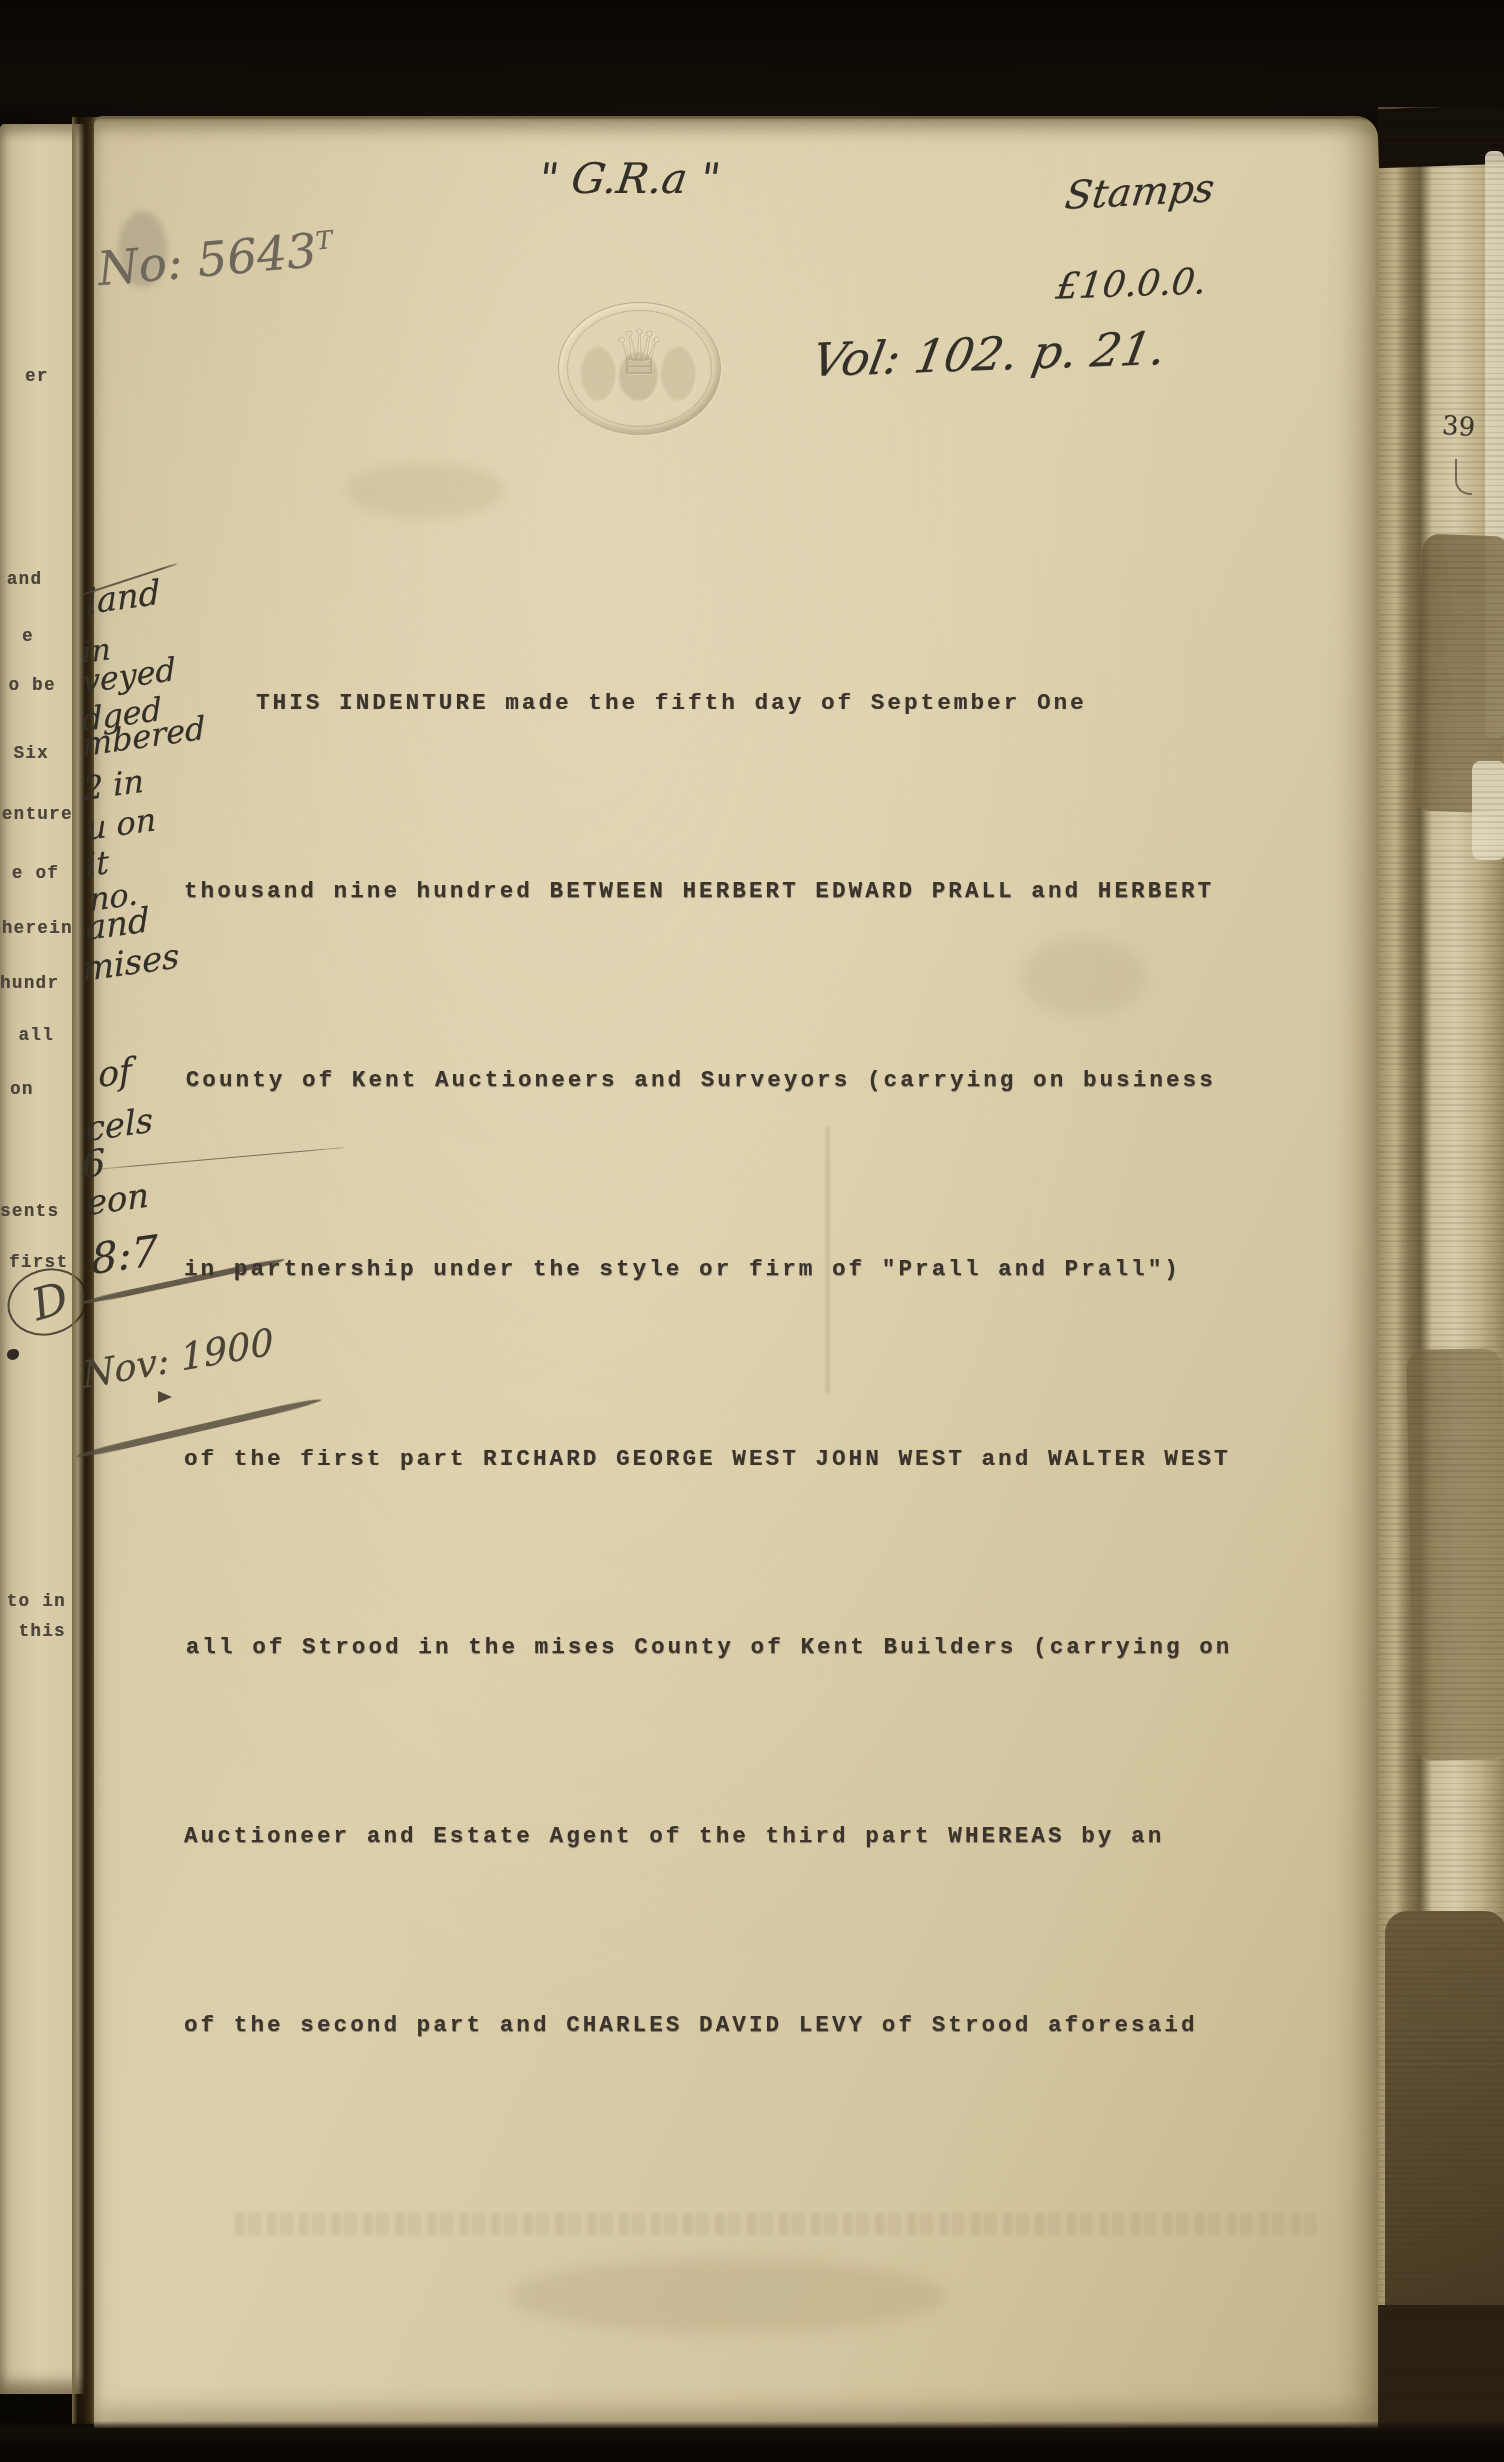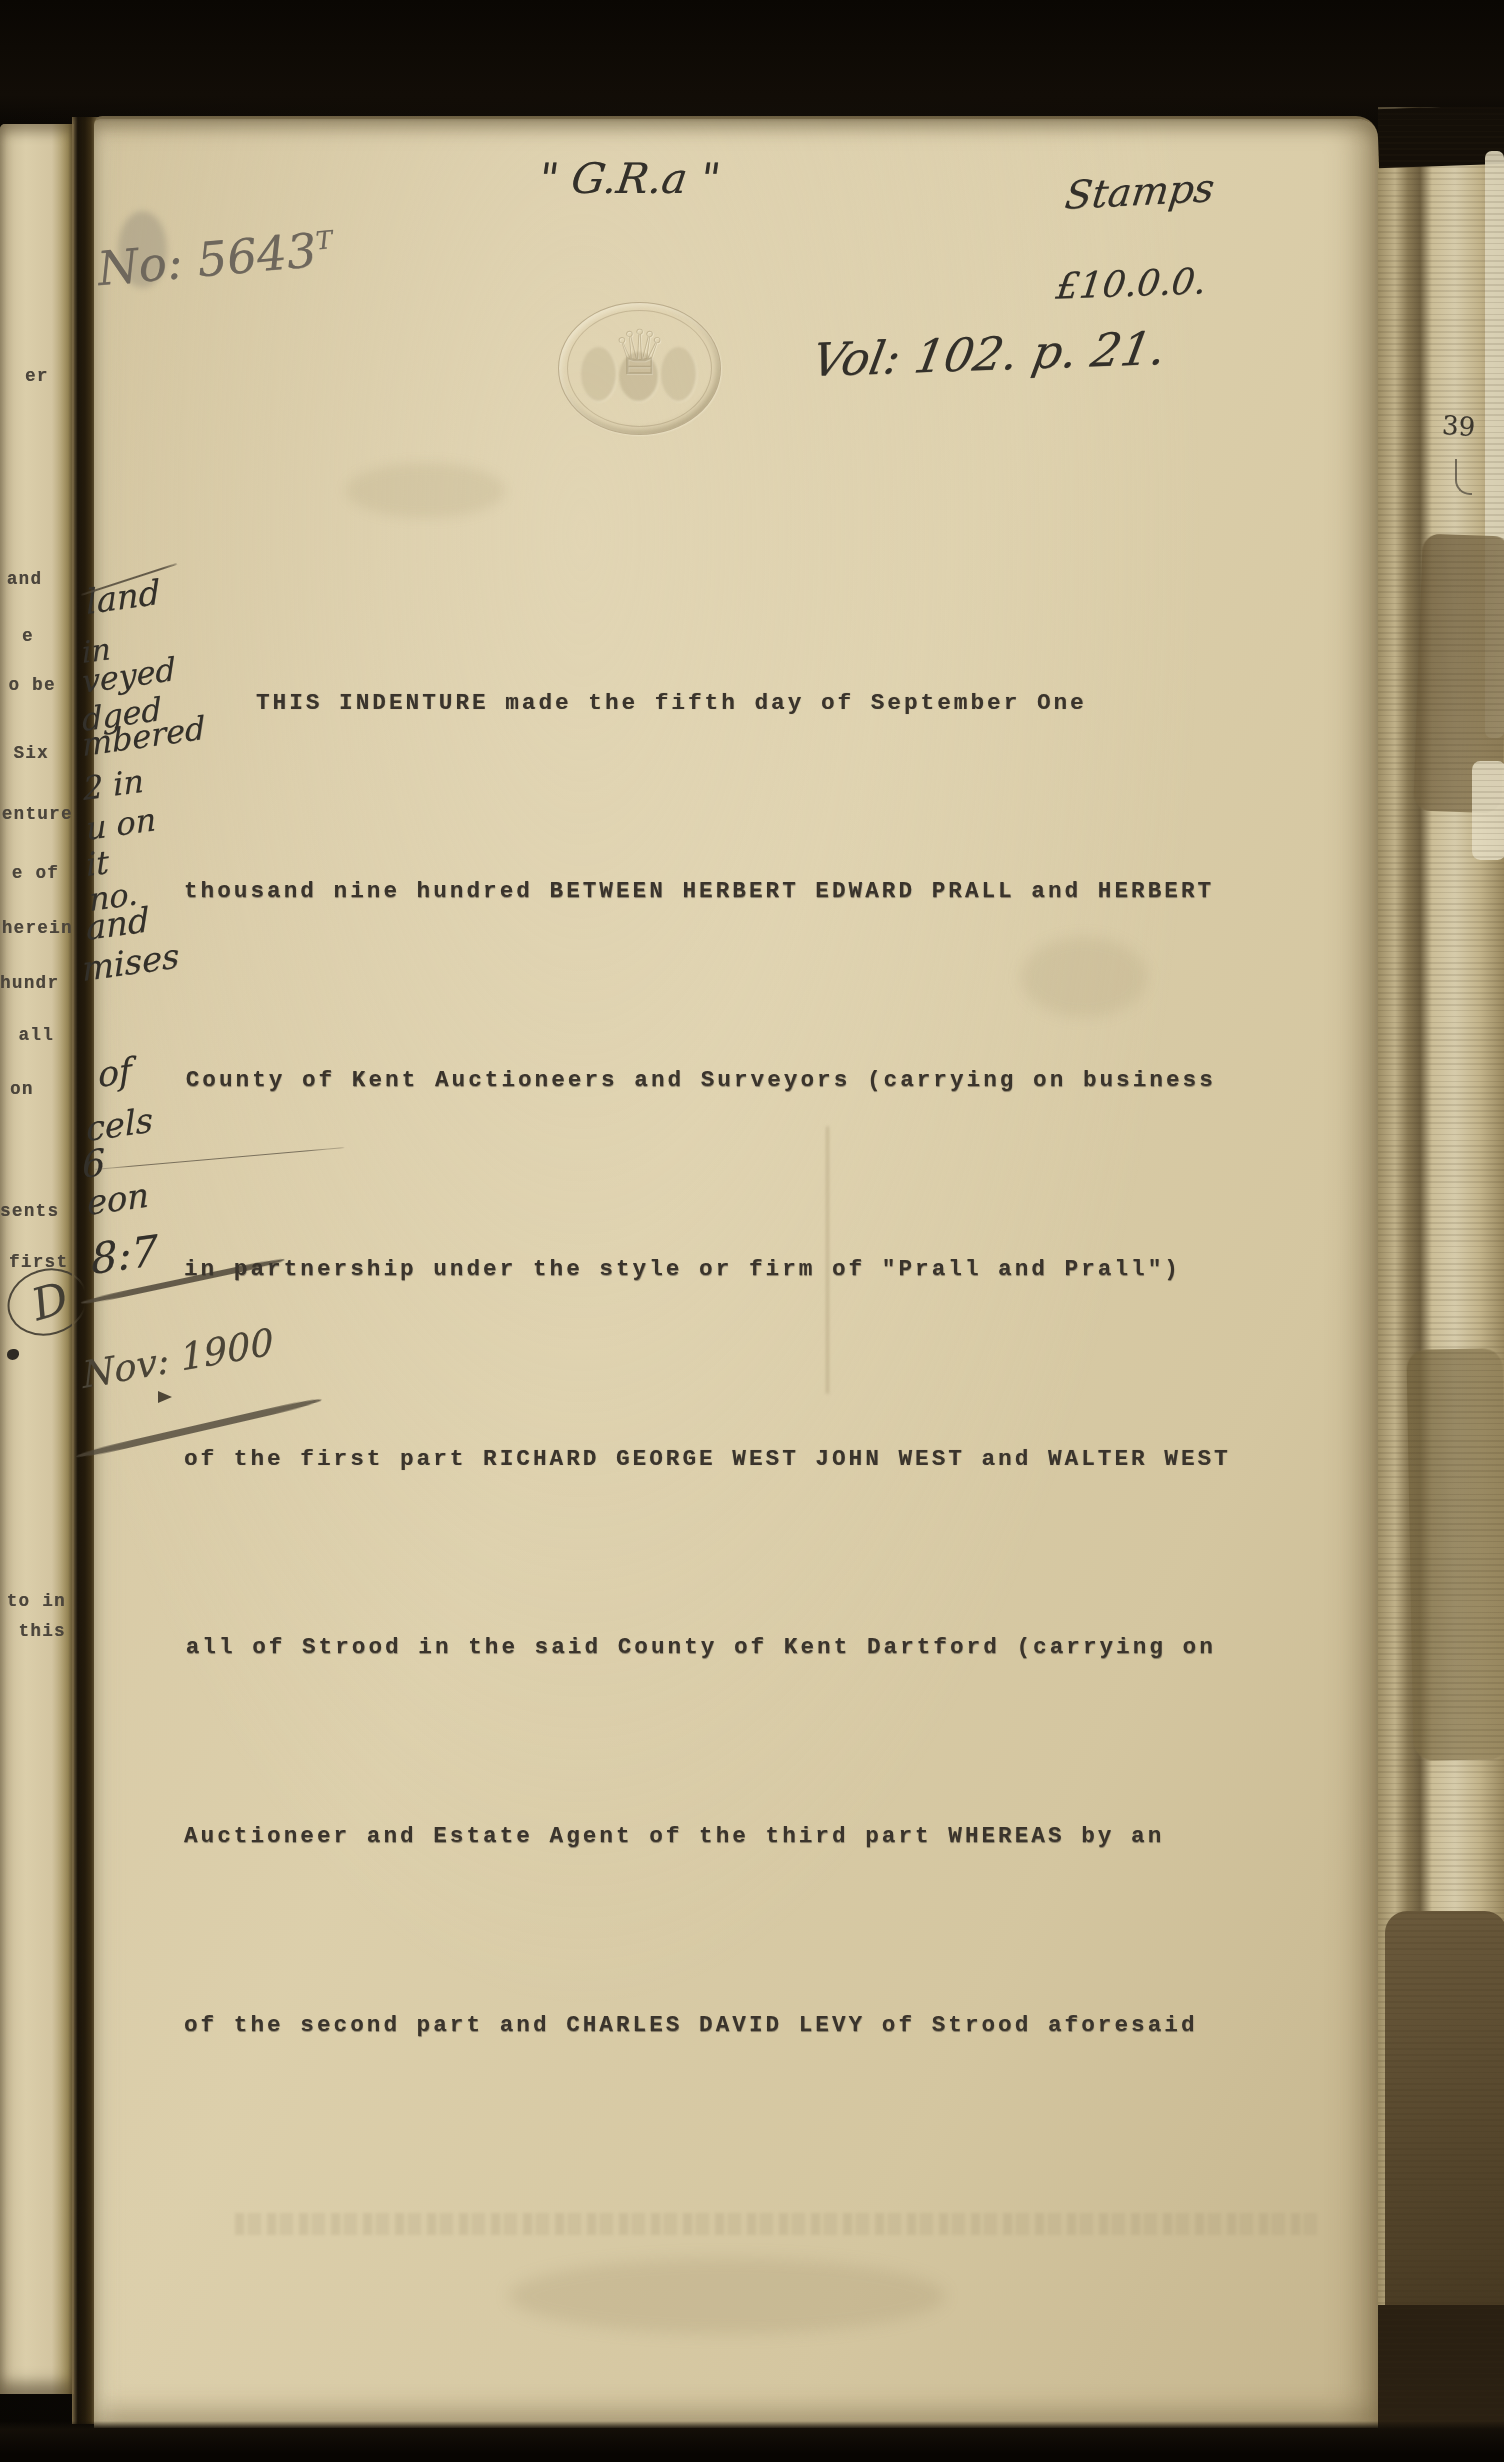--- a/index.html
+++ b/index.html
@@ -4,21 +4,21 @@
 <style>
   html,body{margin:0;padding:0;background:#0f0b06;}
   .scene{position:relative;width:1504px;height:2462px;overflow:hidden;
     background:radial-gradient(ellipse at 50% 45%, #1b150c 0%, #0f0b06 70%, #080603 100%);
     font-family:"Liberation Sans", sans-serif;}
 
   
   .left-page{position:absolute;left:0;top:124px;width:74px;height:2270px;overflow:hidden;
     background:linear-gradient(90deg,#c9bb97 0%,#dbceaa 35%,#d3c5a1 70%,#a3925f 92%,#6a5936 100%);
     border-radius:5px 0 0 0;
-    box-shadow:inset 0 8.4px 11.7px rgba(70,58,34,.45), inset 0 -11.7px 13.4px rgba(60,48,26,.5);}
+    box-shadow:inset 0 8.4px 11.7px rgba(70,58,34,.45), inset 0 -11.7px 13.4px rgba(60,48,26,.5);padding-left:40px;}
   .frag{position:absolute;white-space:pre;color:#4b453c;
     font-family:"Liberation Mono","DejaVu Sans Mono",monospace;
     font-size:17.6px;font-weight:bold;letter-spacing:1.3px;
     text-shadow:0.3px 0.4px 0.5px rgba(60,52,40,.5);}
 
   
   .gutter{position:absolute;left:72px;top:117px;width:28.5px;height:2307px;
     background:linear-gradient(90deg,#7a6946 0%,#32271358 20%,#241b0c 45%,#3a2d15 65%,#7a6a45 88%,#b3a37a 100%);
     filter:blur(0.3px);}
 
@@ -172,21 +172,21 @@
     <div class="stroke" style="left:-13.4px;top:1181px;width:208px;border-top-width:6.7px;transform:rotate(-12deg);"></div>
     <div class="stroke" style="left:-18.5px;top:1334px;width:252px;border-top-width:7.6px;transform:rotate(-13deg);opacity:.8;"></div>
     <div class="arrow-mark" style="left:64px;top:1272px;"></div>
 
     <div class="typed">
       <div class="typed-line">THIS INDENTURE made the fifth day of September One</div>
       <div class="typed-line">thousand nine hundred BETWEEN HERBERT EDWARD PRALL and HERBERT</div>
       <div class="typed-line">County of Kent Auctioneers and Surveyors (carrying on business</div>
       <div class="typed-line">in partnership under the style or firm of "Prall and Prall")</div>
       <div class="typed-line">of the first part RICHARD GEORGE WEST JOHN WEST and WALTER WEST</div>
-      <div class="typed-line">all of Strood in the said County of Kent Dartford (carrying on</div>
+      <div class="typed-line">all of Strood in the mises County of Kent Builders (carrying on</div>
       <div class="typed-line">Auctioneer and Estate Agent of the third part WHEREAS by an</div>
       <div class="typed-line">of the second part and CHARLES DAVID LEVY of Strood aforesaid</div>
       
       
       
       
       
       
       
       

